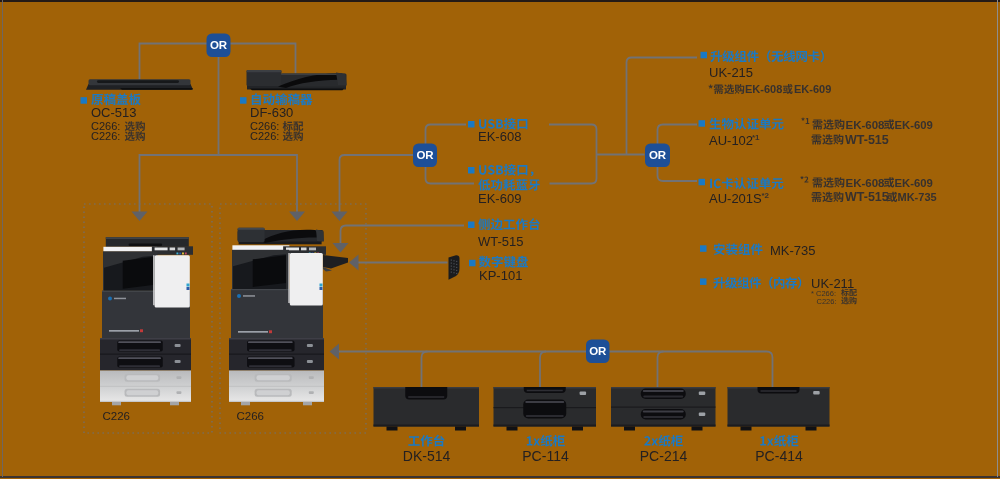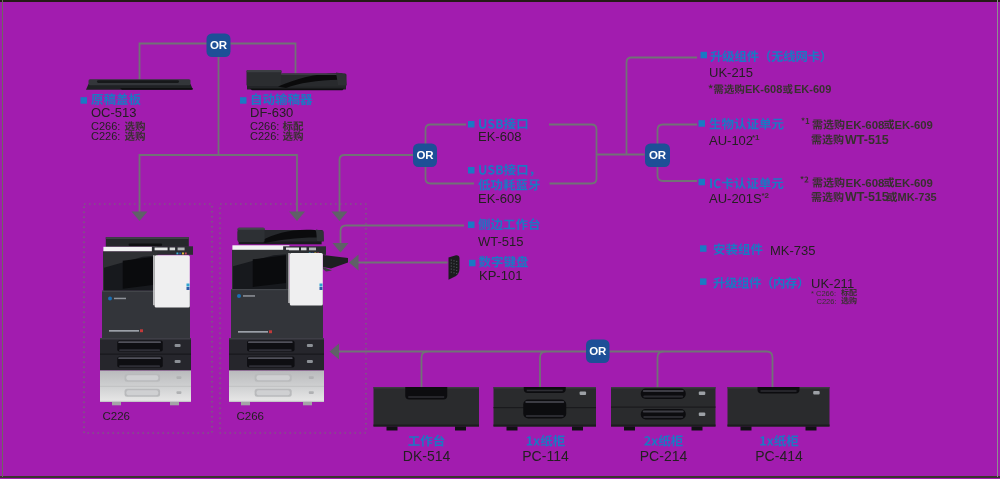--- a/index.html
+++ b/index.html
@@ -1,14 +1,14 @@
 <!DOCTYPE html>
 <html><head><meta charset="utf-8"><style>
 html,body{margin:0;padding:0;background:#fff;}
-#wrap{position:relative;width:1000px;height:479px;background:#a21caf;overflow:hidden;}
+#wrap{position:relative;width:1000px;height:479px;background:#a16207;overflow:hidden;}
 .frame{position:absolute;background:#241a16;}
 </style></head>
 <body>
 <div id="wrap">
 <div style="position:absolute;left:0;top:0;width:1000px;height:479px;"><svg width="1000" height="479" viewBox="0 0 1000 479">
         <defs>
           <linearGradient id="deck" x1="0" y1="0" x2="0" y2="1">
             <stop offset="0" stop-color="#b9babc"></stop>
             <stop offset="0.5" stop-color="#cfd0d1"></stop>
             <stop offset="1" stop-color="#e8e8e8"></stop>

